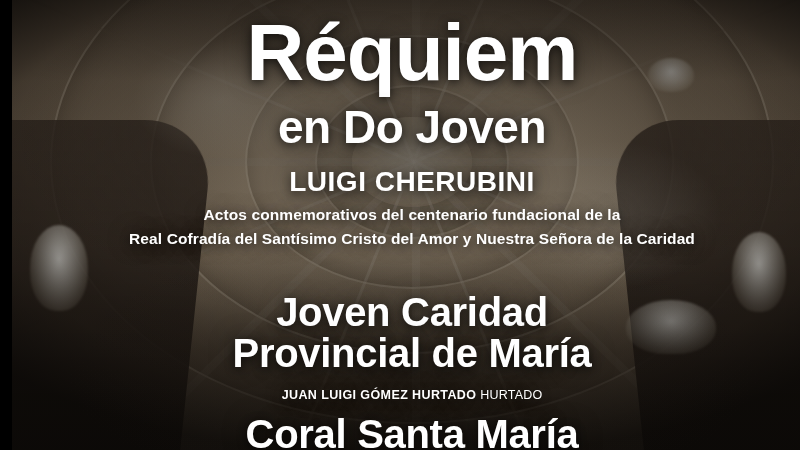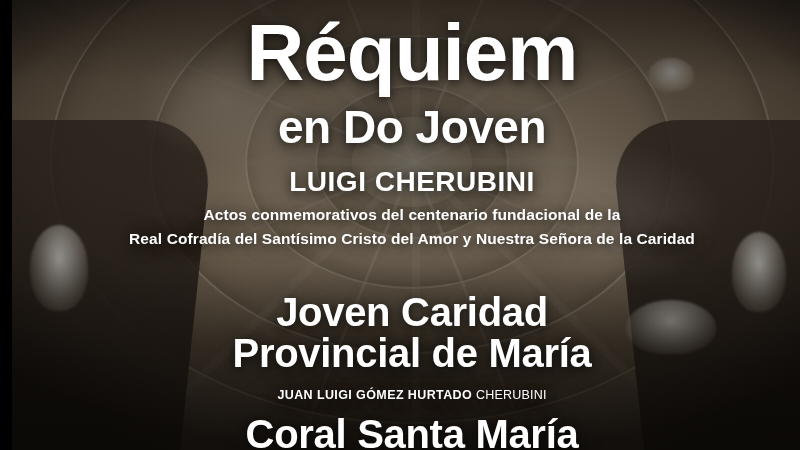--- a/index.html
+++ b/index.html
@@ -246,21 +246,21 @@
       <div>Real Cofradía del Santísimo Cristo del Amor y Nuestra Señora de la Caridad</div>
     </div>
 
     <div class="orchestra">
       <div>Joven Caridad</div>
       <div>Provincial de María</div>
     </div>
 
     <div class="conductor">
       <span>JUAN LUIGI GÓMEZ HURTADO</span>
-      <span class="role">CHERUBINI</span>
+      <span class="role">HURTADO</span>
     </div>
 
     <div class="choir">
       <div>Coral Santa María</div>
     </div>
 
   </div>
 </div>
 
 </body></html>

